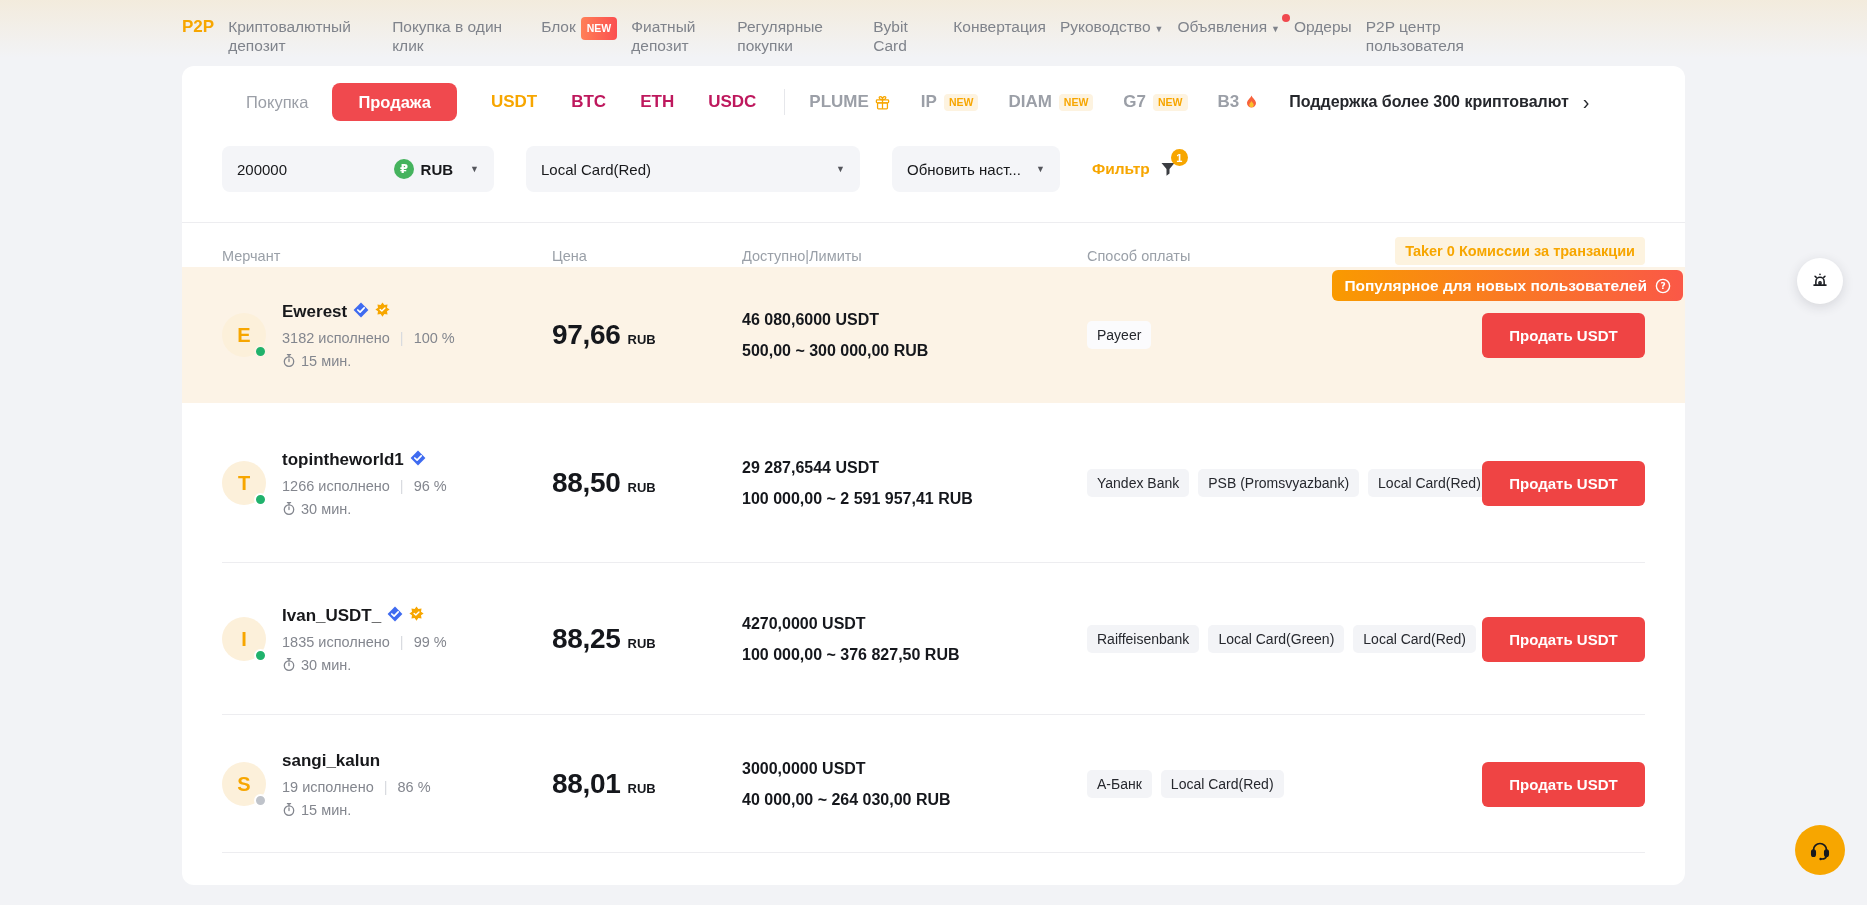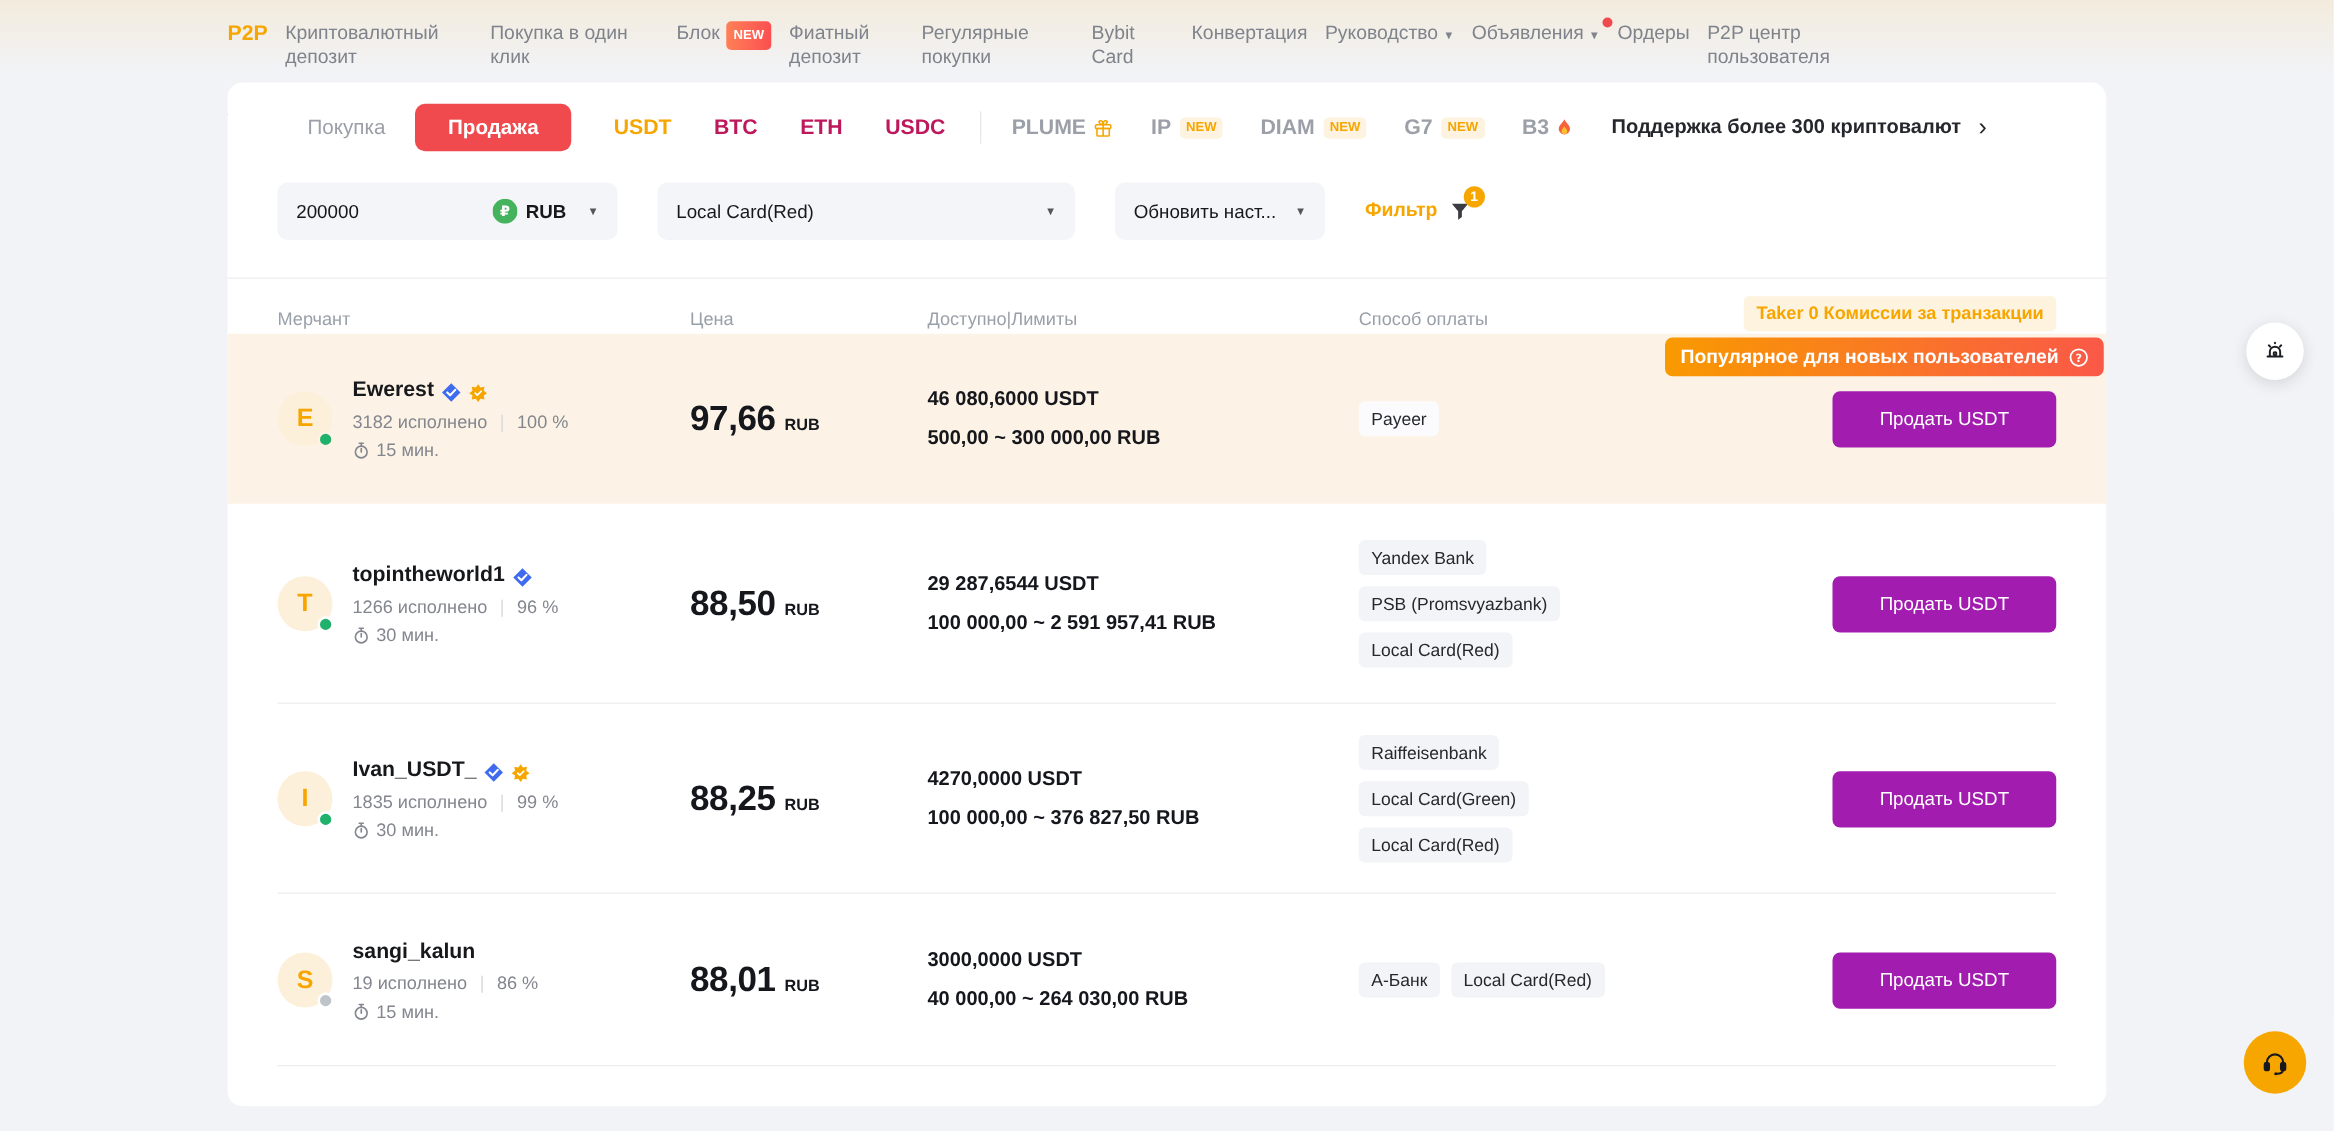--- a/index.html
+++ b/index.html
@@ -70,34 +70,34 @@
   .rows .row:nth-child(2){min-height:160px}
   .rows .row:nth-child(3){min-height:152px}
   .rows .row:nth-child(4){min-height:138px}
   .rows .row:nth-child(n+2)::after{content:"";position:absolute;left:40px;right:40px;bottom:0;height:1px;background:#ededf0}
 
   .merchant{display:flex;align-items:center;gap:16px}
   .avatar{width:44px;height:44px;border-radius:50%;background:#fcf0da;color:#f7a600;font-weight:700;font-size:20px;display:flex;align-items:center;justify-content:center;position:relative;flex:none}
   .dot{position:absolute;right:-1px;bottom:-1px;width:13px;height:13px;border-radius:50%;border:2.5px solid #fff;background:#20b26c}
   .dot.off{background:#bfc3ca}
   .rows .row:nth-child(1) .dot{border-color:#fcf3e6}
-  .mname{font-size:17px;font-weight:700;color:#17181b;display:flex;align-items:flex-end;gap:6px;cursor:pointer}
+  .mname{font-size:17px;font-weight:700;color:#17181b;display:flex;align-items:flex-start;gap:6px;cursor:pointer}
   .mstats{margin-top:8px;font-size:14.5px;color:#83868e}
   .mstats .sep{color:#d8dadf;margin:0 10px}
   .mtime{margin-top:7px;font-size:14.5px;color:#83868e;display:flex;align-items:center;gap:5px}
   .price .pv{font-size:28px;font-weight:700;color:#15171c;letter-spacing:-.3px}
   .price .pc{font-size:13px;font-weight:600;color:#15171c;margin-left:7px}
   .avail div{font-size:16px;font-weight:700;color:#15171c}
   .avail div+div{margin-top:13px}
   .pays{display:flex;gap:9px;align-items:flex-start}
-  .pays.col{flex-direction:column}
+  .pays.col{flex-direction:row}
   .chip{background:#f3f4f7;border-radius:5px;padding:6px 10px;font-size:14px;color:#26282e;white-space:nowrap}
   .rows .row:nth-child(1) .chip{background:#fbfbfd}
   .act{justify-self:end}
-  .sellbtn{width:179px;height:45px;background:#a21caf;color:#fff;font-size:15px;font-weight:400;border:none;border-radius:6px;cursor:pointer;font-family:inherit}
+  .sellbtn{width:163px;height:45px;background:#ef4444;color:#fff;font-size:15px;font-weight:700;border:none;border-radius:6px;cursor:pointer;font-family:inherit}
   .popular{position:absolute;top:3px;right:2px;height:31px;display:flex;align-items:center;gap:8px;padding:0 12px;border-radius:6px;background:linear-gradient(90deg,#f99a00,#fa5847);color:#fff;font-size:15.5px;font-weight:700;white-space:nowrap}
 
   
   .fab{position:absolute;border-radius:50%;display:flex;align-items:center;justify-content:center;cursor:pointer}
   .fab-alarm{top:258px;right:24px;width:46px;height:46px;background:#fff;box-shadow:0 3px 12px rgba(40,40,60,.14)}
   .fab-support{top:825px;right:22px;width:50px;height:50px;background:#f7a600}
 </style>
 </head>
 <body>
 

